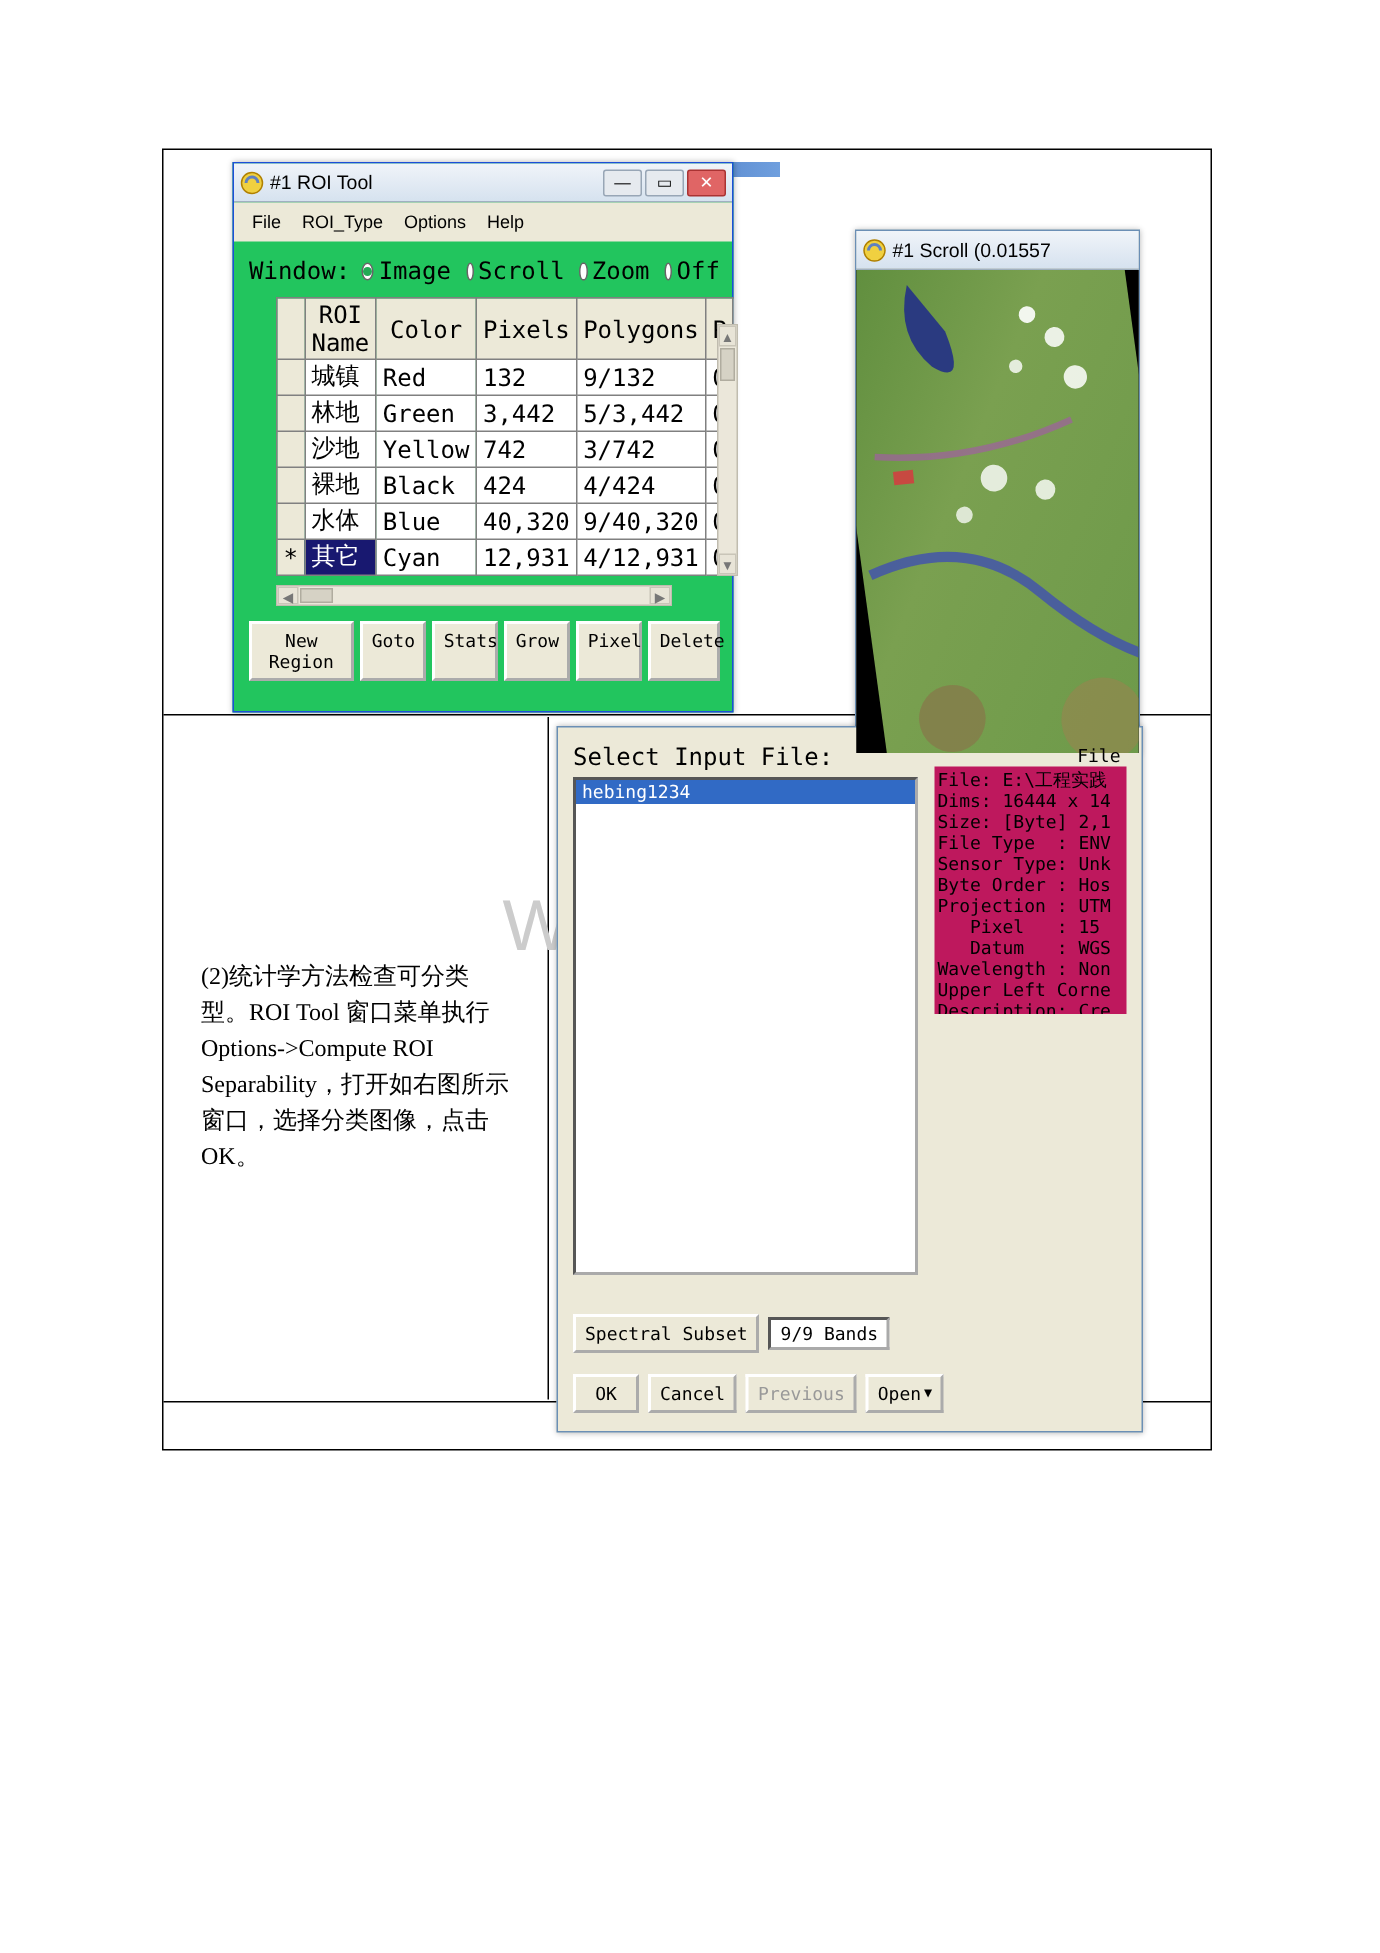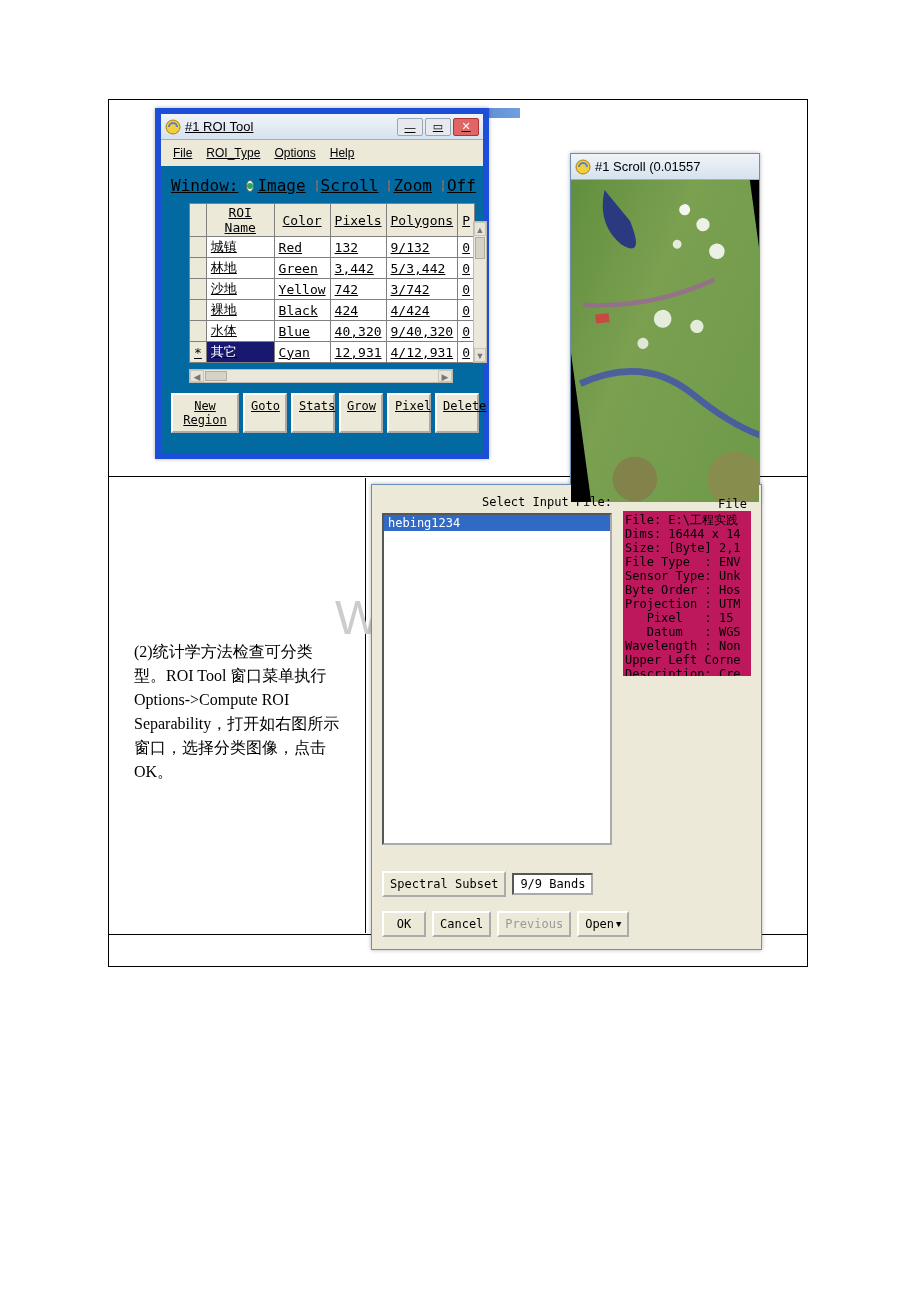--- a/index.html
+++ b/index.html
@@ -39,24 +39,23 @@
       position: absolute;
       left: 0; top: 834px;
       width: 698px; height: 32px;
       border-top: 1px solid #000;
     }
     
     .roi-window {
       position: absolute;
       left: 155px; top: 108px;
       width: 334px;
-      background: #0369a1;
-      border: 6px solid #1d4ed8;
+      background: #22c55e;
+      border: 1px solid #1d4ed8;
       box-shadow: 0 0 4px rgba(0,0,0,0.3);
-      text-decoration: underline;
     }
     .titlebar {
       height: 26px;
       background: linear-gradient(to bottom, #f0f4f9, #d6e2ef);
       display: flex;
       align-items: center;
       padding: 0 4px;
       border-bottom: 1px solid #a0b0c0;
     }
     .titlebar .icon-envi {
@@ -123,21 +122,21 @@
       background: #2a5; border-radius: 50%;
     }
     .roi-table-wrap {
       margin-left: 20px;
       margin-bottom: 6px;
       position: relative;
     }
     .roi-table {
       border-collapse: collapse;
       font-family: "SimSun", monospace;
-      font-size: 13px;
+      font-size: 16px;
     }
     .roi-table th, .roi-table td {
       border: 1px solid #808080;
       padding: 1px 4px;
       text-align: left;
       background: #fff;
       height: 17px;
     }
     .roi-table th {
       background: #ece9d8;
@@ -262,22 +261,22 @@
       width: 391px;
       background: #ece9d8;
       border: 1px solid #6b8fb5;
       box-shadow: 0 0 4px rgba(0,0,0,0.3);
     }
     .sep-body {
       padding: 10px 10px 12px 10px;
     }
     .sep-body .section-title {
       font-family: "SimSun", monospace;
-      font-size: 12px;
-      text-align: right;
+      font-size: 16px;
+      text-align: left;
       margin-bottom: 4px;
     }
     .file-list {
       width: 230px;
       height: 332px;
       background: #fff;
       border: 2px inset #aaa;
       overflow: hidden;
       font-family: "SimSun", monospace;
       font-size: 12px;

